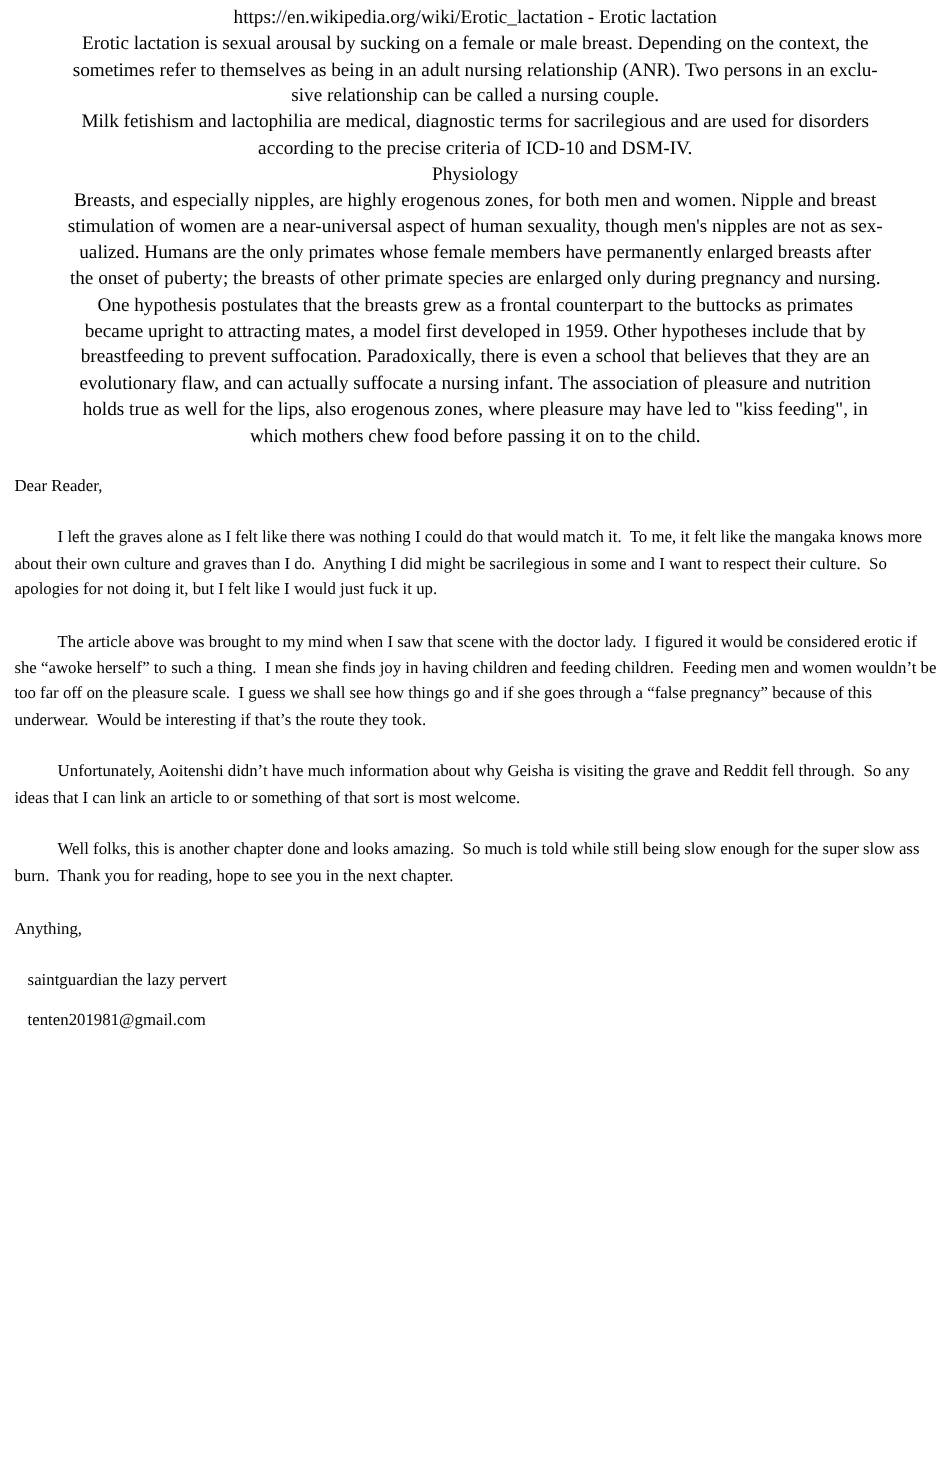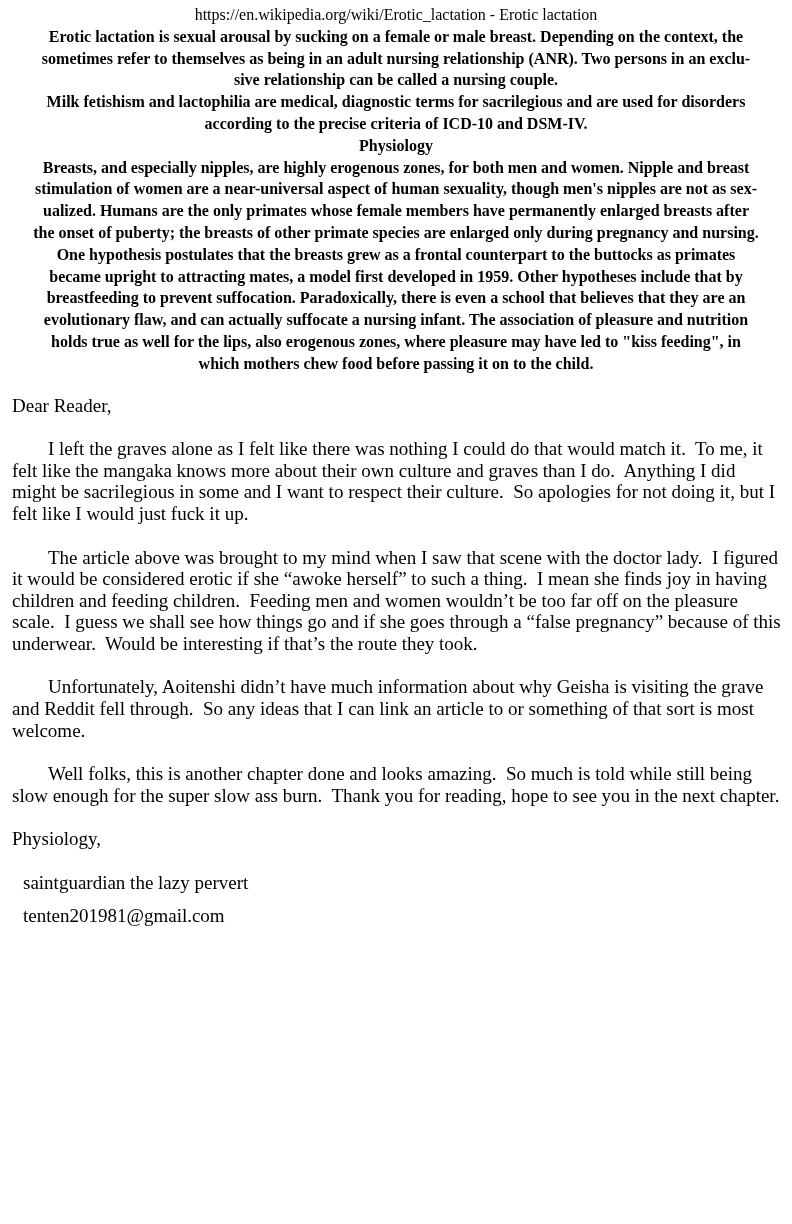--- a/index.html
+++ b/index.html
@@ -21,27 +21,26 @@
     text-align: center;
     font-size: 16px;
     line-height: 21.8px;
   }
   .article .line {
     display: block;
     white-space: nowrap;
   }
   .article .para {
     margin: 0;
-    font-weight: bold;
   }
   
   .letter {
     margin-top: 20px;
     padding: 0 11px 0 12px;
-    font-size: 19px;
+    font-size: 14px;
     line-height: 21.6px;
     text-align: left;
   }
   .letter p {
     margin: 0 0 22px 0;
   }
   .letter .lpara {
     text-indent: 36px;
     white-space: pre-wrap; 
   }
@@ -85,16 +84,16 @@
 </div>
 
 <div class="letter">
   <p class="salutation">Dear Reader,</p>
   <div>
       <p class="lpara">I left the graves alone as I felt like there was nothing I could do that would match it.  To me, it felt like the mangaka knows more about their own culture and graves than I do.  Anything I did might be sacrilegious in some and I want to respect their culture.  So apologies for not doing it, but I felt like I would just fuck it up.</p>
       <p class="lpara">The article above was brought to my mind when I saw that scene with the doctor lady.  I figured it would be considered erotic if she “awoke herself” to such a thing.  I mean she finds joy in having children and feeding children.  Feeding men and women wouldn’t be too far off on the pleasure scale.  I guess we shall see how things go and if she goes through a “false pregnancy” because of this underwear.  Would be interesting if that’s the route they took.</p>
       <p class="lpara">Unfortunately, Aoitenshi didn’t have much information about why Geisha is visiting the grave and Reddit fell through.  So any ideas that I can link an article to or something of that sort is most welcome.</p>
       <p class="lpara">Well folks, this is another chapter done and looks amazing.  So much is told while still being slow enough for the super slow ass burn.  Thank you for reading, hope to see you in the next chapter.</p>
     </div>
-  <p class="closing">Physiology,</p>
+  <p class="closing">Anything,</p>
   <p class="sig">saintguardian the lazy pervert</p>
   <p class="sig">tenten201981@gmail.com</p>
 </div>
 
 </body></html>

